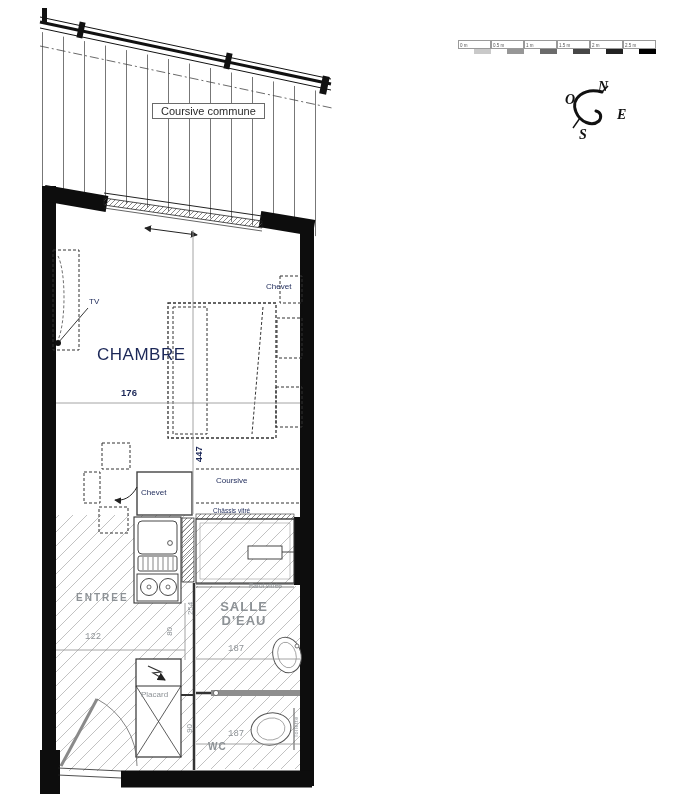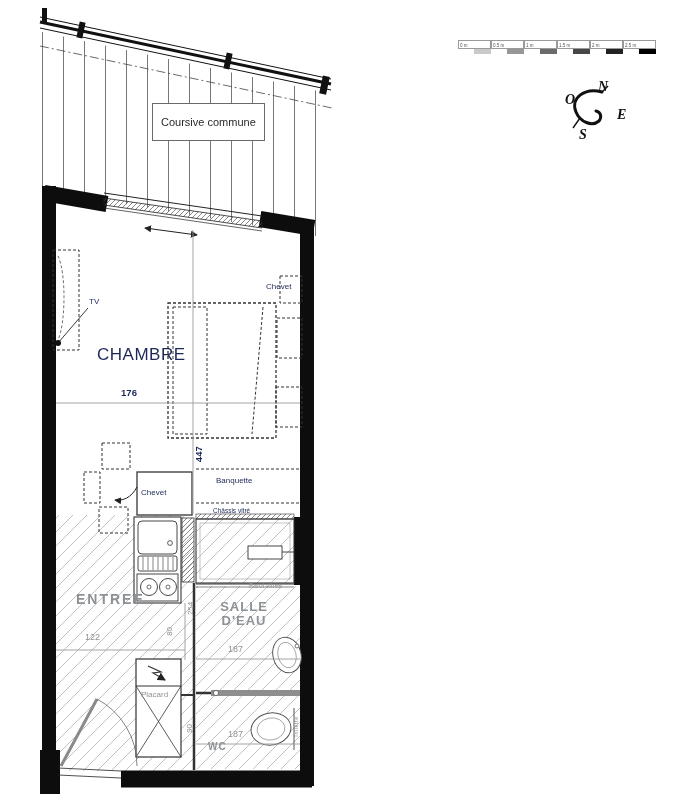--- a/index.html
+++ b/index.html
@@ -3,26 +3,26 @@
 <meta charset="utf-8">
 <style>
   html,body{margin:0;padding:0;background:#fff;}
   .plan{position:relative;width:687px;height:800px;background:#fff;overflow:hidden;
         font-family:"Liberation Sans",sans-serif;}
   .plan svg{position:absolute;left:0;top:0;}
   .lbl{position:absolute;white-space:nowrap;line-height:1.1;}
   .navy{color:#1c2858;}
   .gray{color:#8d9296;}
   .rot{transform:rotate(-90deg);transform-origin:center center;text-align:center;}
-  .walkway-box{background:#fff;border:1px solid #6a6a6a;padding:12px 8px;
+  .walkway-box{background:#fff;border:1px solid #6a6a6a;padding:1px 8px;
                font-size:11px;color:#2a2a2a;}
   .room-title{font-weight:normal;font-size:17px;letter-spacing:0.5px;}
-  .room-title-gray{font-weight:bold;font-size:14px;letter-spacing:2px;}
+  .room-title-gray{font-weight:bold;font-size:10px;letter-spacing:2px;}
   .dim-navy{font-weight:bold;font-size:9.5px;}
-  .dim-gray{font-size:9px;}
+  .dim-gray{font-size:9px;font-family:Liberation Mono, monospace;}
   .dim-gray-sm{font-size:8px;}
   .small-lbl{font-size:8px;}
   .tiny-lbl{font-size:6.5px;}
   .micro-lbl{font-size:5.5px;letter-spacing:0.5px;}
   .compass-letter{position:absolute;font-family:"Liberation Serif",serif;
                   font-style:italic;font-weight:bold;font-size:14px;color:#111;}
   
   .scalebar{position:absolute;left:458px;top:40px;display:flex;}
   .sb-seg{width:33px;}
   .sb-top{height:9px;border:0.5px solid #9a9a9a;background:#fff;font-size:4.5px;
@@ -221,21 +221,21 @@
   <div class="compass-letter" style="left:579px;top:127px;">S</div>
   <div class="compass-letter" style="left:565px;top:92px;">O</div>
 
   <div class="lbl walkway-box" style="left:152px;top:103px;">Coursive commune</div>
 
   <div class="lbl navy room-title" style="left:97px;top:346px;">CHAMBRE</div>
   <div class="lbl navy small-lbl" style="left:89px;top:298px;">TV</div>
   <div class="lbl navy small-lbl" style="left:266px;top:283px;">Chevet</div>
   <div class="lbl navy dim-navy" style="left:118px;top:388px;width:22px;text-align:center;">176</div>
   <div class="lbl navy dim-navy rot" style="left:188px;top:449px;width:22px;">447</div>
-  <div class="lbl navy small-lbl" style="left:216px;top:477px;">Banquette</div>
+  <div class="lbl navy small-lbl" style="left:216px;top:477px;">Coursive</div>
   <div class="lbl navy tiny-lbl" style="left:213px;top:507px;">Châssis vitré</div>
   <div class="lbl navy small-lbl" style="left:141px;top:489px;">Chevet</div>
 
   <div class="lbl gray room-title-gray" style="left:76px;top:592px;">ENTREE</div>
   <div class="lbl gray dim-gray" style="left:85px;top:633px;">122</div>
   <div class="lbl gray dim-gray-sm rot" style="left:162px;top:627px;width:16px;">80</div>
   <div class="lbl gray dim-gray-sm rot" style="left:180px;top:604px;width:22px;">254</div>
 
   <div class="lbl gray" style="left:218px;top:600px;width:52px;text-align:center;font-weight:bold;font-size:13px;white-space:normal;letter-spacing:1px;">SALLE D'EAU</div>
   <div class="lbl gray tiny-lbl" style="left:249px;top:582px;">Paroi vitrée</div>

